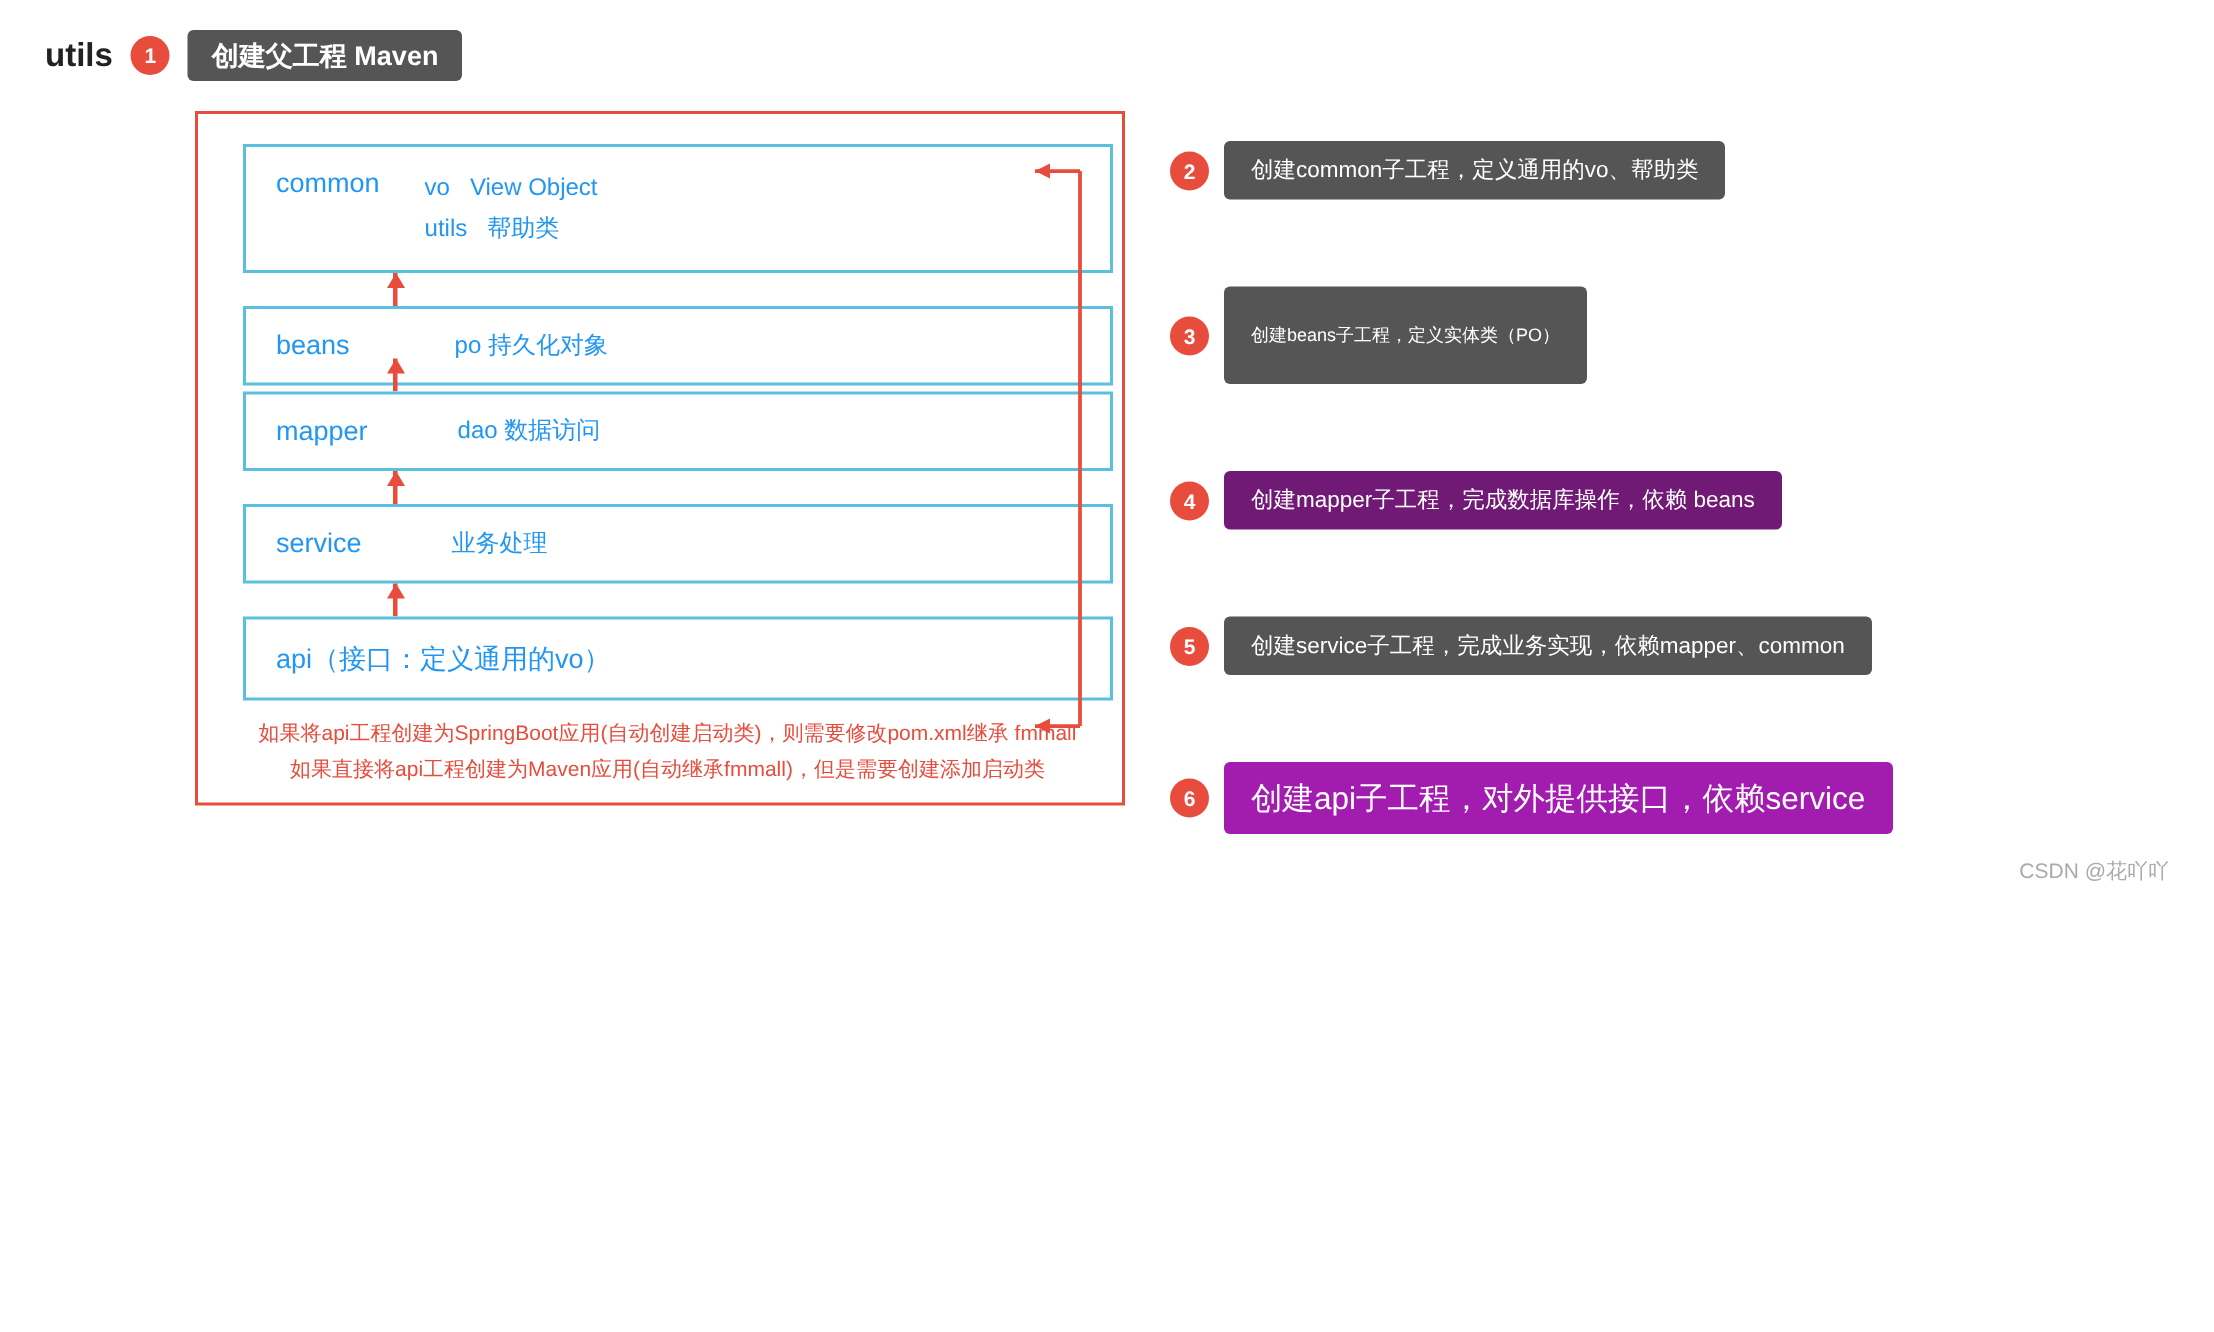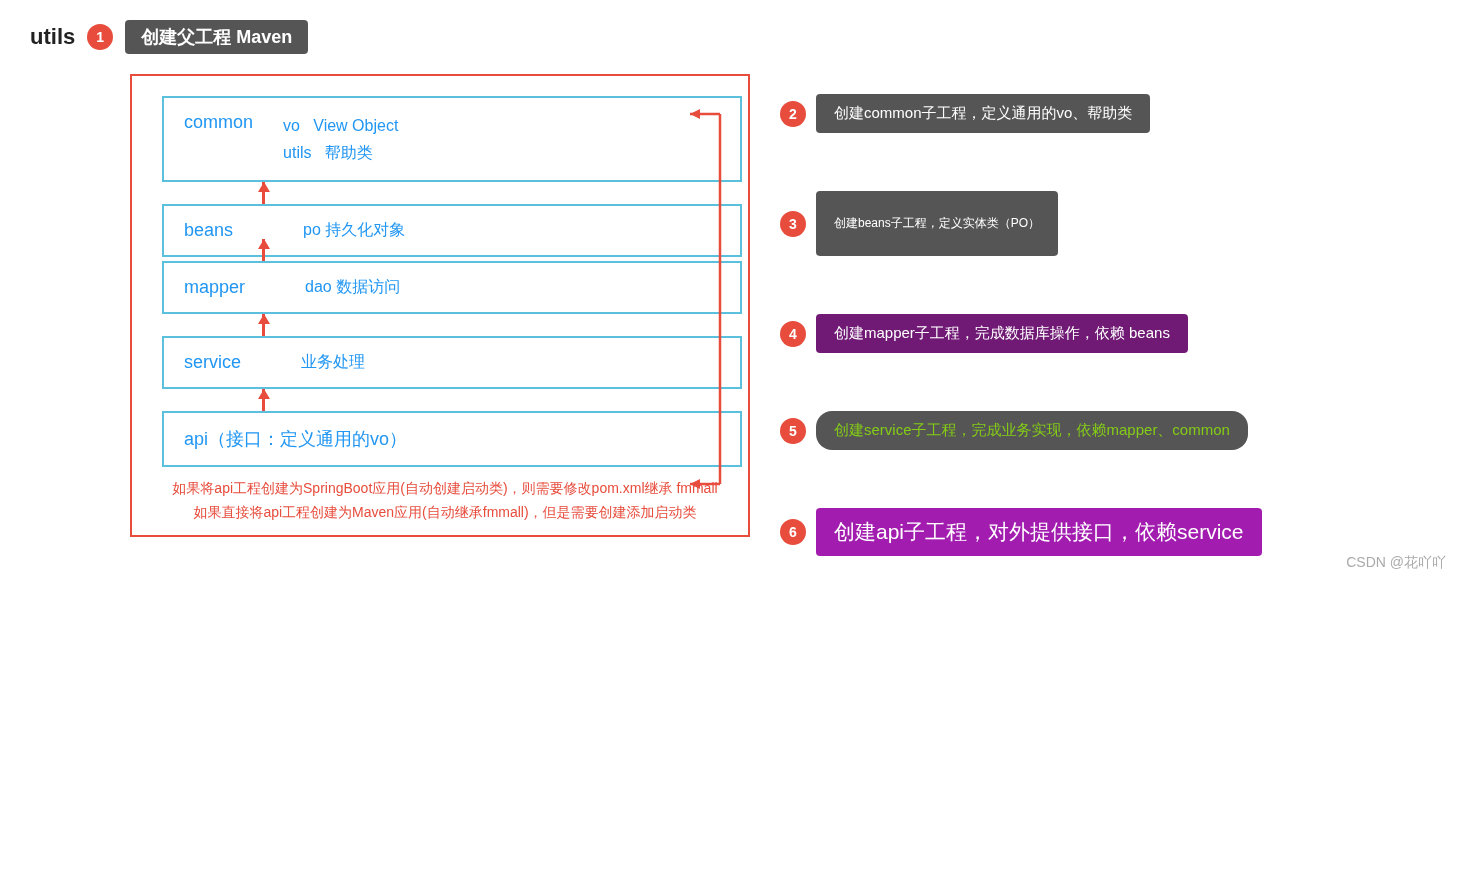--- a/index.html
+++ b/index.html
@@ -93,21 +93,21 @@
       color: #e74c3c;
       font-size: 14px;
       margin-top: 8px;
       line-height: 1.7;
       text-align: center;
     }
 
     
     .watermark {
       position: absolute;
-      bottom: 32px;
+      bottom: 14px;
       right: 30px;
       color: #aaa;
       font-size: 14px;
     }
 
     
     .diagram-wrapper {
       position: relative;
       display: flex;
       align-items: flex-start;
@@ -237,21 +237,21 @@
         <span class="step-desc" style="background:#555; color:#fff; padding: 24px 18px; border-radius: 4px; font-size: 12px;">创建beans子工程，定义实体类（PO）</span>
       </div>
 
       <div class="step-row" style="margin-bottom: 28px; margin-top: 30px;">
         <span class="step-badge">4</span>
         <span class="step-desc" style="background:#701a75; color:#fff; padding: 10px 18px; border-radius: 4px; font-size: 15px;">创建mapper子工程，完成数据库操作，依赖 beans</span>
       </div>
 
       <div class="step-row" style="margin-bottom: 28px; margin-top: 30px;">
         <span class="step-badge">5</span>
-        <span class="step-desc" style="background:#555; color:#84cc16; padding: 10px 18px; border-radius: 16px; font-size: 15px;">创建service子工程，完成业务实现，依赖mapper、common</span>
+        <span class="step-desc" style="background:#555; color:#ffffff; padding: 10px 18px; border-radius: 4px; font-size: 15px;">创建service子工程，完成业务实现，依赖mapper、common</span>
       </div>
 
       <div class="step-row" style="margin-bottom: 28px; margin-top: 30px;">
         <span class="step-badge">6</span>
         <span class="step-desc" style="background:#a21caf; color:#fff; padding: 10px 18px; border-radius: 4px; font-size: 21px;">创建api子工程，对外提供接口，依赖service</span>
       </div>
 
     </div>
 
   </div>

